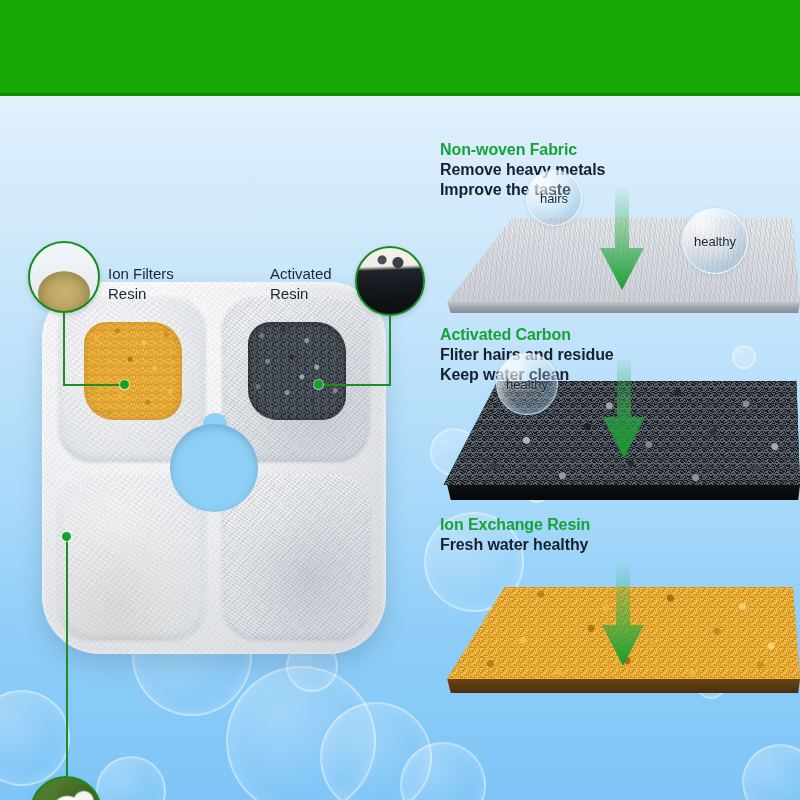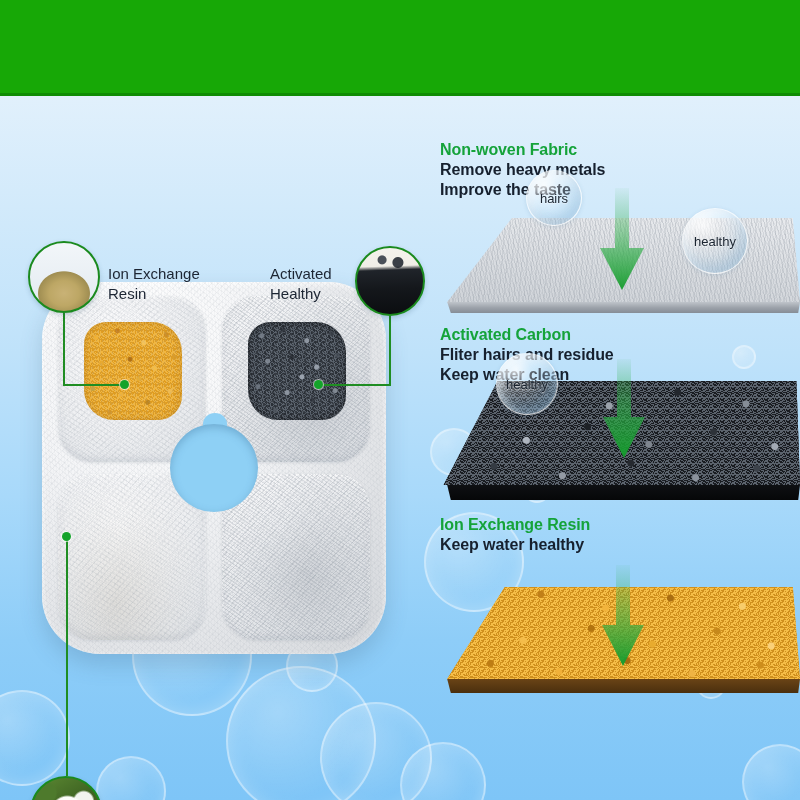--- a/index.html
+++ b/index.html
@@ -449,24 +449,24 @@
         <div class="quad-fiber dense"></div>
       </div>
       <div id="center-hole-notch"></div>
       <div id="center-hole"></div>
     </div>
 
     <div class="callout-circle cc-resin"></div>
     <div class="callout-circle cc-carbon"></div>
     <div class="callout-circle cc-fabric"></div>
 
-    <div class="callout-label cl-resin">Ion Exchange
+    <div class="callout-label cl-resin">Ion Filters
 Resin</div>
     <div class="callout-label cl-carbon">Activated
-Healthy</div>
+Resin</div>
 
   </div>
 
   <div class="layer-panel panel-1">
     <div class="panel-heading">
       <div class="panel-title">Non-woven Fabric</div>
       <div class="panel-sub">Remove heavy metals</div>
       <div class="panel-sub">Improve the taste</div>
     </div>
 
@@ -520,21 +520,21 @@
     <div class="drop" style="left:56px; top:28px; width:62px; height:62px;">
       <span class="drop-label">healthy</span>
     </div>
     <div class="decor-bubble" style="left:292px; top:20px; width:24px; height:24px;"></div>
     <div class="decor-bubble" style="left:84px; top:152px; width:26px; height:26px;"></div>
   </div>
 
   <div class="layer-panel panel-3">
     <div class="panel-heading">
       <div class="panel-title">Ion Exchange Resin</div>
-      <div class="panel-sub">Keep water healthy</div>
+      <div class="panel-sub">Fresh water healthy</div>
     </div>
 
     <div class="slab-wrap sw-3">
       <div class="slab-top tex-resin"></div>
       <div class="slab-edge edge-resin"></div>
     </div>
 
     <svg class="down-arrow" style="left:158px; top:50px;" width="50" height="106" viewBox="0 0 50 106">
       <defs>
         <linearGradient id="ag3" x1="0" y1="0" x2="0" y2="1">

